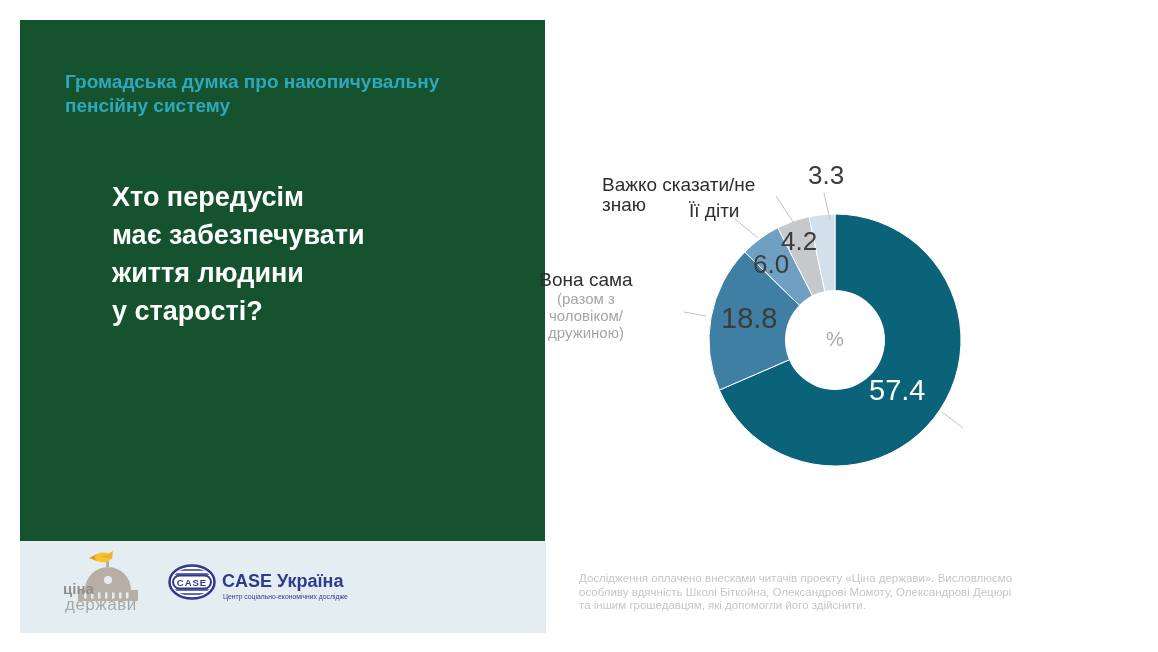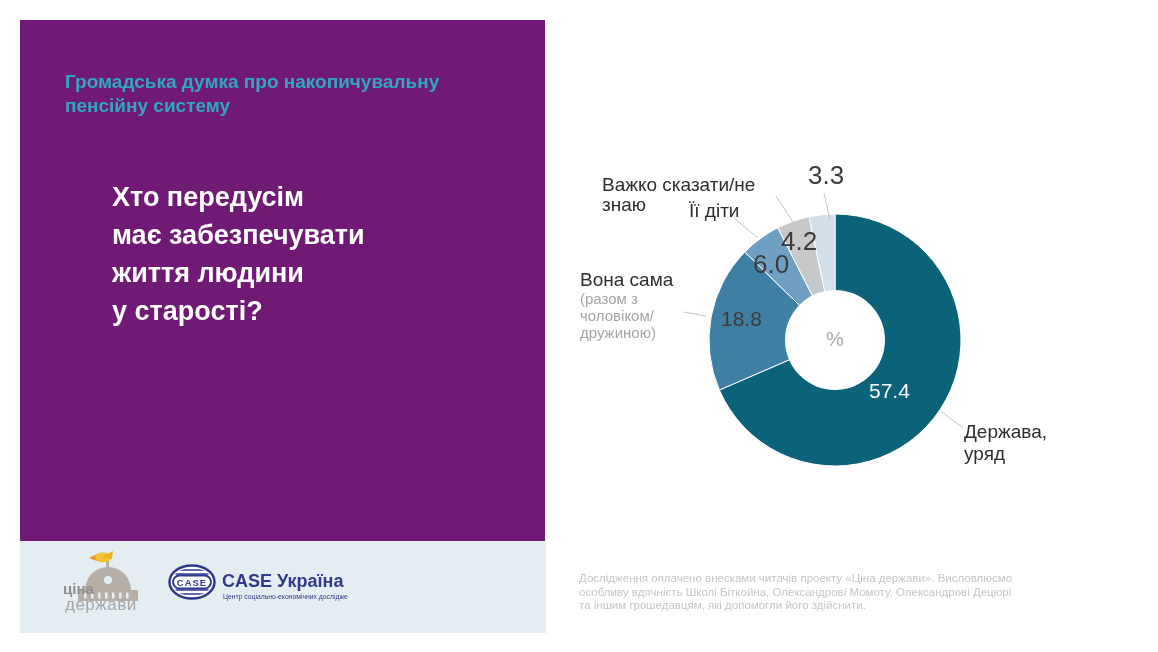--- a/index.html
+++ b/index.html
@@ -4,47 +4,47 @@
 <style>
   html,body{margin:0;padding:0;background:#fff;}
   .canvas{
     position:relative;width:1158px;height:652px;background:#ffffff;
     font-family:"Liberation Sans","DejaVu Sans",sans-serif;overflow:hidden;
   }
   .abs{position:absolute;}
   .preline{white-space:pre-line;}
 
   
-  .panel{left:20px;top:20px;width:525px;height:521px;background:#701a75;}
+  .panel{left:20px;top:20px;width:525px;height:521px;background:#14532d;}
   .topic{left:45px;top:50px;width:440px;font-size:19px;line-height:24px;font-weight:700;color:#2FA8BE;}
   .question{left:92px;top:158px;width:400px;font-size:27px;line-height:38px;font-weight:700;color:#ffffff;}
 
   
   .strip{left:20px;top:541px;width:526px;height:92px;background:#E4EDF2;}
 
   
   .note{font-size:11.5px;line-height:13.5px;}
   .note-top{left:579px;top:42px;width:570px;color:#8F8F8F;}
   .note-bottom{left:579px;top:572px;width:570px;color:#C6C6C6;}
 
   
   .chart-svg{left:0;top:0;width:1158px;height:652px;}
 
   
   .cat{font-size:19px;line-height:19.5px;color:#2E2E2E;}
   .val{font-weight:400;color:#3C3C3C;}
   .val-sm{font-size:26px;line-height:26px;}
-  .val-lg{font-size:21px;line-height:29px;}
+  .val-lg{font-size:29px;line-height:29px;}
   .co-pracedavci{left:808px;top:124px;width:190px;}
   .co-pracedavci-val{left:808px;top:162px;}
   .co-vazhko{left:602px;top:175px;width:200px;}
   .co-dity{left:689px;top:201px;}
   .co-42{left:781px;top:228px;}
   .co-52{left:753px;top:251px;}
-  .co-vona{left:580px;top:270px;width:124px;text-align:left;}
+  .co-vona{left:524px;top:270px;width:124px;text-align:center;}
   .co-vona .sub{font-size:15px;line-height:17px;color:#A5A5A5;font-weight:400;}
   .co-188{left:721px;top:304px;}
   .co-center{left:810px;top:328px;width:50px;text-align:center;font-size:20px;color:#ABABAB;}
   .co-685{left:869px;top:376px;color:#ffffff;}
   .co-derzhava{left:964px;top:421px;line-height:22px;}
 </style>
 </head>
 <body>
 
 <div class="canvas">
@@ -138,16 +138,14 @@
     <div>Вона сама</div>
     <div class="sub preline">(разом з
 чоловіком/
 дружиною)</div>
   </div>
   <div class="abs val val-lg co-188">18.8</div>
 
   <div class="abs co-center">%</div>
 
   <div class="abs val val-lg co-685">57.4</div>
-  <div class="abs cat preline co-derzhava">Держава,
-уряд</div>
 
 </div>
 
 </body></html>

